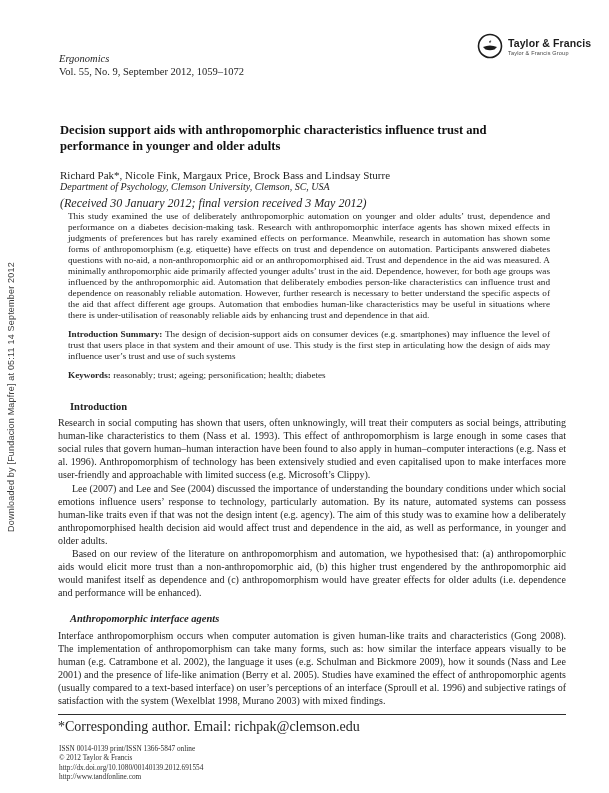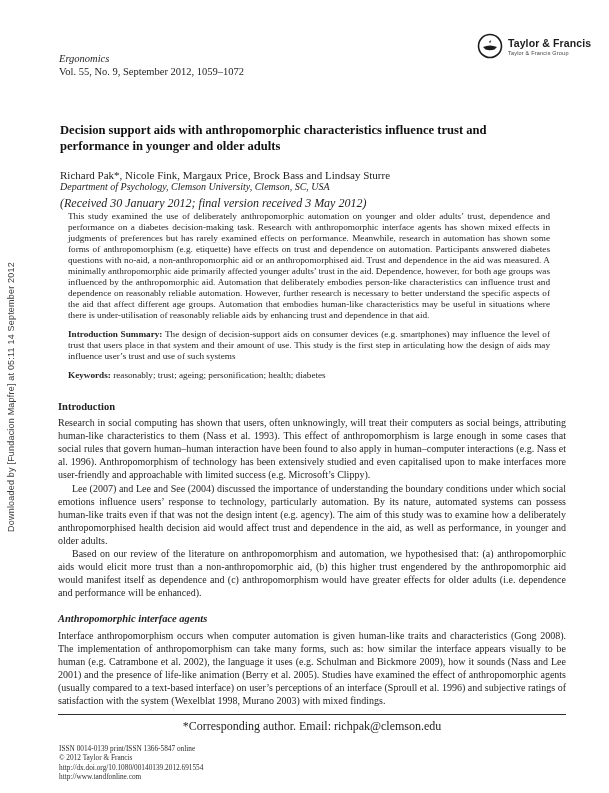--- a/index.html
+++ b/index.html
@@ -47,28 +47,28 @@
   .received { margin-top: 4px; font-size: 12px; font-style: italic; }
 
   
   .abstract-block { position: absolute; left: 68px; top: 211px; width: 482px; font-size: 9.2px; line-height: 11px; text-align: justify; }
   .abstract-block p { margin: 0; }
   .abstract-block .spacer { margin-top: 8px; }
   .inline-label { font-weight: bold; }
 
   
   .main-col { position: absolute; left: 58px; top: 400px; width: 508px; font-size: 10px; line-height: 13.1px; text-align: justify; }
-  .sect-head { font-size: 10.5px; font-weight: bold; margin: 0 0 3px 0; text-align: left; }
+  .sect-head { font-size: 10.5px; font-weight: bold; margin: 0 0 3px 12px; text-align: left; }
   .sect-head.italic { font-style: italic; margin-top: 13px; }
   .main-col p { margin: 0; }
   .main-col p.indent { text-indent: 14px; }
 
   
   .footnote-rule { position: absolute; left: 58px; top: 714px; width: 508px; border: 0; border-top: 1px solid #2e2e2e; margin: 0; }
-  .footnote { position: absolute; left: 58px; top: 719px; width: 508px; font-size: 12px; text-align: center; }
+  .footnote { position: absolute; left: 58px; top: 719px; width: 508px; font-size: 14px; }
   .imprint { position: absolute; left: 59px; top: 744px; font-size: 7.3px; line-height: 9.4px; color: #2e2e2e; }
 </style>
 </head>
 <body>
 
 <div class="page">
 
   <div class="sidebar-text">Downloaded by [Fundacion Mapfre] at 05:11 14 September 2012</div>
 
   <div class="journal-head">

